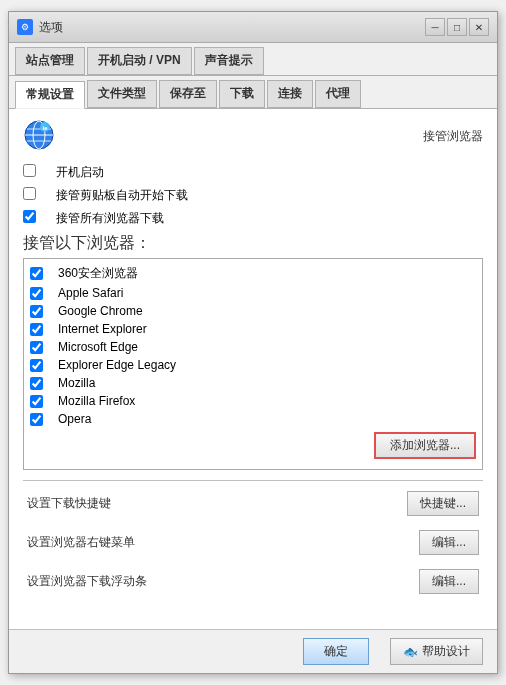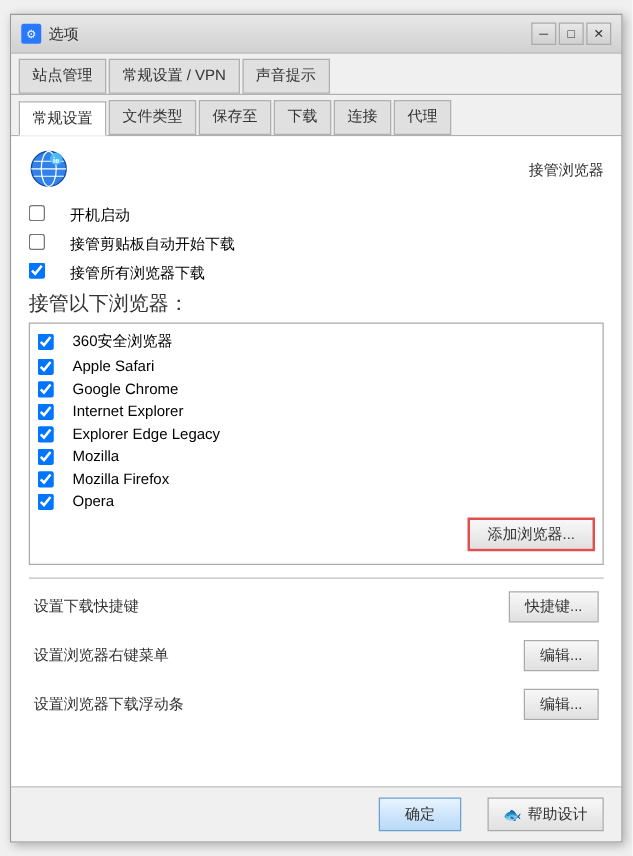--- a/index.html
+++ b/index.html
@@ -189,20 +189,21 @@
       cursor: pointer;
       color: #333;
       display: flex;
       align-items: center;
       gap: 4px;
     }
 
     .tabs-wrapper {
       background: #f0f0f0;
       padding: 4px 6px 0 6px;
+      font-weight: bold;
     }
     .tabs-row {
       display: flex;
       align-items: flex-end;
     }
     .tab-item {
       padding: 4px 10px 5px;
       border: 1px solid #b0b0b0;
       border-bottom: 1px solid #f0f0f0;
       background: white;
@@ -243,21 +244,21 @@
     <div class="title-controls">
       <div class="title-btn">─</div>
       <div class="title-btn">□</div>
       <div class="title-btn close">✕</div>
     </div>
   </div>
 
   <div class="tabs-wrapper">
     <div class="tabs-row">
       <div class="tab-item inactive">站点管理</div>
-      <div class="tab-item inactive">常规设置 / VPN</div>
+      <div class="tab-item inactive">开机启动 / VPN</div>
       <div class="tab-item inactive">声音提示</div>
     </div>
   </div>
   <div class="tabs-line"></div>
 
   <div class="tabs-wrapper">
     <div class="tabs-row">
       <div class="tab-item">常规设置</div>
       <div class="tab-item inactive">文件类型</div>
       <div class="tab-item inactive">保存至</div>
@@ -313,20 +314,24 @@
       <div class="browser-item">
         <input type="checkbox" checked="" style="">
         <span>Google Chrome</span>
       </div>
       <div class="browser-item">
         <input type="checkbox" checked="" style="">
         <span>Internet Explorer</span>
       </div>
       <div class="browser-item">
         <input type="checkbox" checked="" style="">
+        <span>Microsoft Edge</span>
+      </div>
+      <div class="browser-item">
+        <input type="checkbox" checked="" style="">
         <span>Explorer Edge Legacy</span>
       </div>
       <div class="browser-item">
         <input type="checkbox" checked="" style="">
         <span>Mozilla</span>
       </div>
       <div class="browser-item">
         <input type="checkbox" checked="" style="">
         <span>Mozilla Firefox</span>
       </div>

